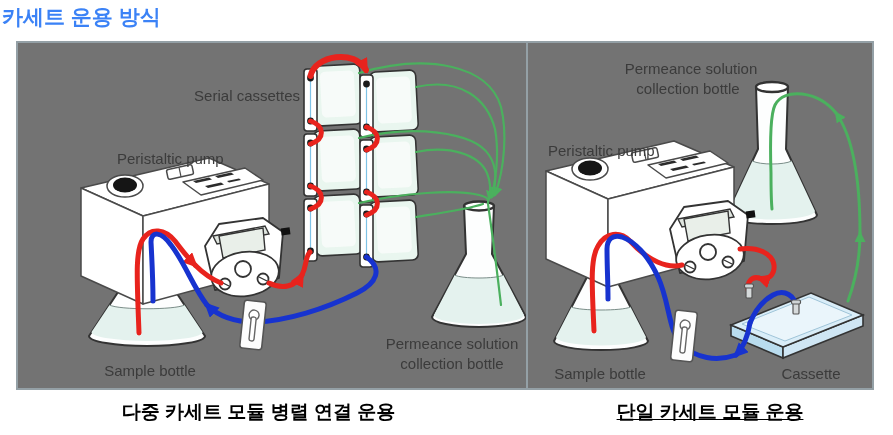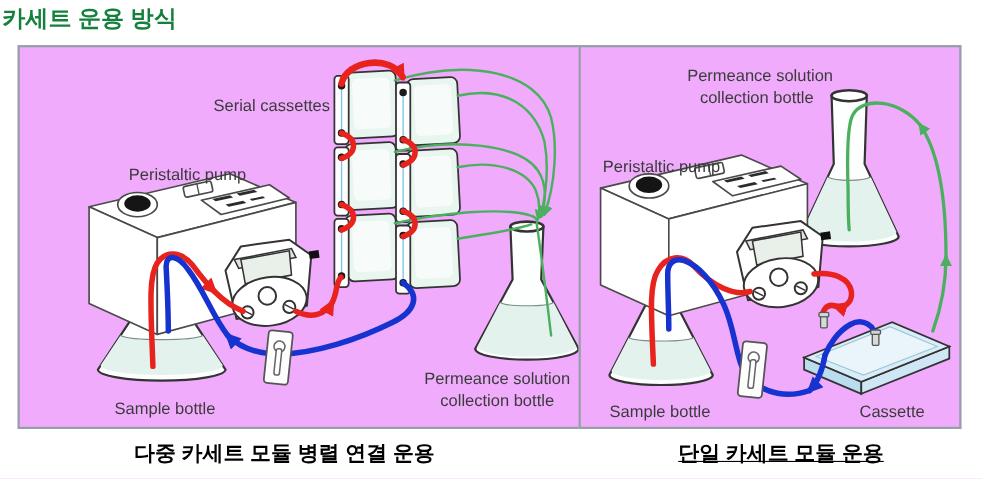--- a/index.html
+++ b/index.html
@@ -1,19 +1,19 @@
 <!DOCTYPE html>
 <html><head>
 <meta charset="utf-8">
 <style>
   html,body{margin:0;padding:0;background:#fff;}
   body{width:893px;height:435px;position:relative;overflow:hidden;
        font-family:"Liberation Sans",sans-serif;}
-  .page-title{position:absolute;left:2px;top:3px;font-size:21px;font-weight:700;color:#15803d;}
-  .panel{position:absolute;top:41px;height:349px;background:#f0abfc;border:2px solid #94a0a6;
+  .page-title{position:absolute;left:2px;top:3px;font-size:21px;font-weight:700;color:#3b82f6;}
+  .panel{position:absolute;top:41px;height:349px;background:#737373;border:2px solid #94a0a6;
          box-sizing:border-box;}
   .panel-left{left:16px;width:567px;}
   .panel-right{left:526px;width:348px;}
   .panel svg{display:block;width:100%;height:100%;}
   .caption{position:absolute;top:399px;font-size:19px;font-weight:700;color:#000000;text-align:center;}
   .caption-left{left:16px;width:485px;}
   .caption-right{left:536px;width:348px;text-decoration:underline;}
   .lbl{font-family:"Liberation Sans",sans-serif;font-size:15px;fill:#3b3b3b;}
   .mech{fill:#fff;stroke:#4a4a4a;stroke-width:1.5;stroke-linejoin:round;}
   .mech2{fill:#fff;stroke:#333;stroke-width:1.8;stroke-linejoin:round;}

